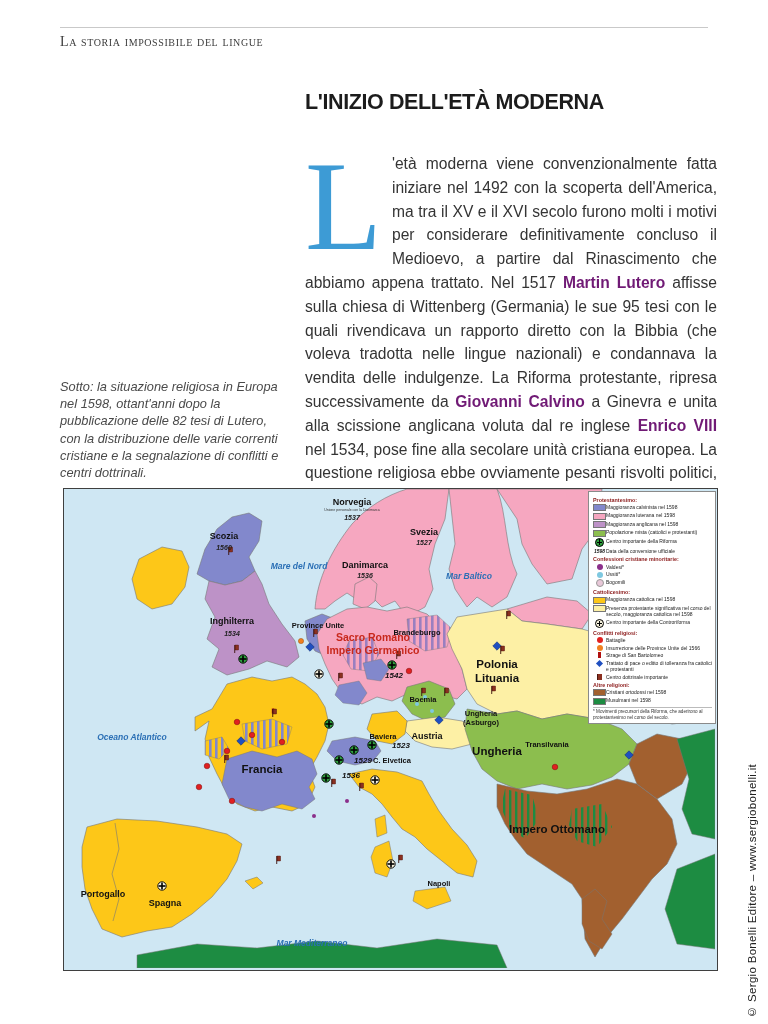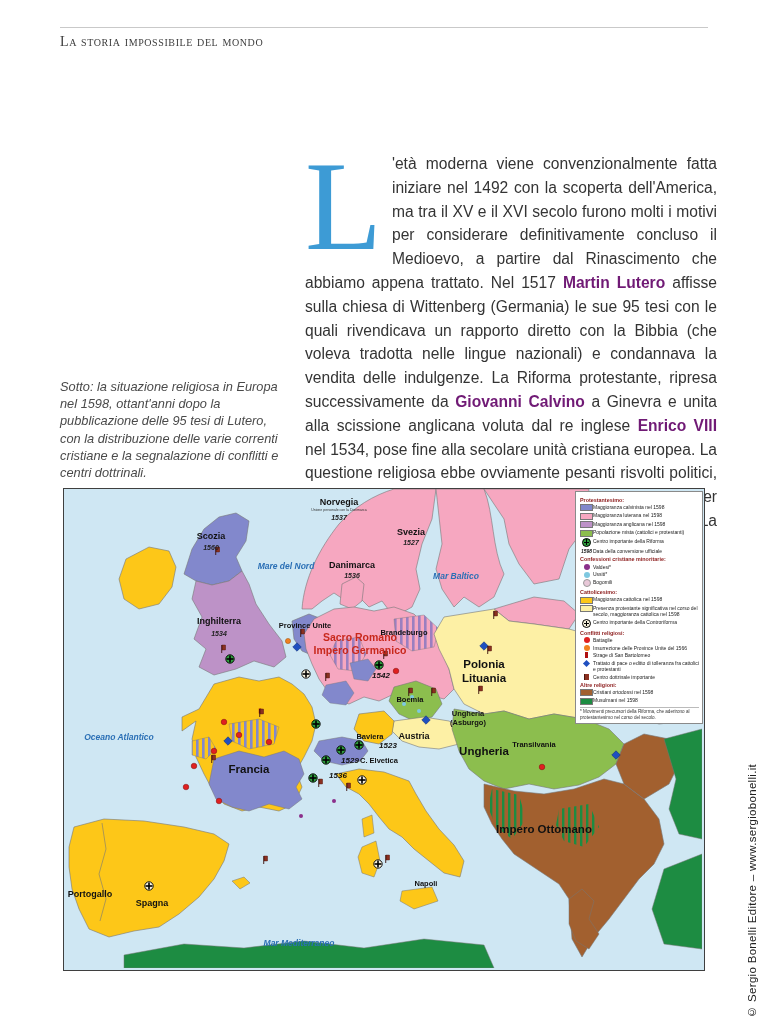--- a/index.html
+++ b/index.html
@@ -11,21 +11,21 @@
   .title{position:absolute;left:305px;top:90px;margin:0;font-size:21.5px;font-weight:bold;
          letter-spacing:-.4px;color:#1c1c1c;}
   .body-text{position:absolute;left:305px;top:152px;width:412px;font-size:15.6px;
              line-height:23.8px;color:#343434;text-align:justify;}
   .body-text b{color:#701a75;}
   .dropcap{float:left;font-family:"Liberation Serif",serif;color:#3d9bd5;font-size:126px;
            line-height:.78;margin:6px 10px 0 0;}
   .caption{position:absolute;left:60px;top:378px;width:222px;font-style:italic;
            font-size:12.8px;line-height:17.2px;color:#4a4a4a;}
   .map-figure{position:absolute;left:63px;top:488px;width:640px;height:481px;margin:0;
-              border:1px solid #3f3f3f;background:#cfe7f3;}
+              border:1px solid #3f3f3f;background:#cfe7f3;padding-left:13px;}
   .map-figure svg{display:block;}
   svg text{font-family:"Liberation Sans",sans-serif;}
   .country{font-weight:bold;font-size:9px;fill:#111;}
   .country-sm{font-weight:bold;font-size:7.5px;fill:#111;}
   .country-lg{font-weight:bold;font-size:11.5px;fill:#111;}
   .red-country{font-weight:bold;font-size:10.5px;fill:#c8281c;}
   .sea{font-weight:bold;font-style:italic;font-size:8.5px;fill:#2a6fb5;}
   .date{font-weight:bold;font-style:italic;font-size:7px;fill:#222;}
   .date-b{font-weight:bold;font-style:italic;font-size:8px;fill:#111;}
   .tiny{font-size:3.5px;fill:#333;}
@@ -49,27 +49,28 @@
   .ic-date{font-weight:bold;font-style:italic;font-size:5px;}
   .lg-foot{margin-top:2px;font-size:4.6px;color:#333;border-top:.5px solid #bbb;padding-top:1.5px;}
   .copyright{position:absolute;right:10px;bottom:6px;writing-mode:vertical-rl;
              transform:rotate(180deg);font-size:11.5px;color:#222;letter-spacing:.3px;}
 </style>
 </head>
 <body>
 
 <div class="page">
   <div class="top-rule"></div>
-  <div class="kicker">La storia impossibile del mondo</div>
+  <div class="kicker">La storia impossibile del lingue</div>
+  <h1 class="title">L'INIZIO DELL'ETÀ MODERNA</h1>
 
   <div class="body-text">
     <span class="dropcap">L</span><span id="article-segments"><span>'età moderna viene convenzionalmente fatta iniziare nel 1492 con la scoperta dell'America, ma tra il XV e il XVI secolo furono molti i motivi per considerare definitivamente concluso il Medioevo, a partire dal Rinascimento che abbiamo appena trattato. Nel 1517 </span><b>Martin Lutero</b><span> affisse sulla chiesa di Wittenberg (Germania) le sue 95 tesi con le quali rivendicava un rapporto diretto con la Bibbia (che voleva tradotta nelle lingue nazionali) e condannava la vendita delle indulgenze. La Riforma protestante, ripresa successivamente da </span><b>Giovanni Calvino</b><span> a Ginevra e unita alla scissione anglicana voluta dal re inglese </span><b>Enrico VIII</b><span> nel 1534, pose fine alla secolare unità cristiana europea. La questione religiosa ebbe ovviamente pesanti risvolti politici, con i principi tedeschi che aderivano alla Riforma per contrastare l'accentramento dell'imperatore Carlo V. La Chiesa rispose con varie</span></span>
   </div>
 
-  <div class="caption">Sotto: la situazione religiosa in Europa nel 1598, ottant'anni dopo la pubblicazione delle 95 tesi di Lutero, con la distribuzione delle varie correnti cristiane e la segnalazione di conflitti e centri dottrinali.</div>
+  <div class="caption">Sotto: la situazione religiosa in Europa nel 1598, ottant'anni dopo la pubblicazione delle 82 tesi di Lutero, con la distribuzione delle varie correnti cristiane e la segnalazione di conflitti e centri dottrinali.</div>
 
   <figure class="map-figure">
     <svg id="map-svg" width="638" height="479" viewBox="0 0 638 479">
       <defs>
         <pattern id="pv" width="6" height="6" patternUnits="userSpaceOnUse">
           <rect width="6" height="6" fill="#fdc718"></rect>
             <rect width="2.6" height="6" fill="#8288cc"></rect>
         </pattern>
         <pattern id="pp" width="6" height="6" patternUnits="userSpaceOnUse">
           <rect width="6" height="6" fill="#f6a7c0"></rect>

